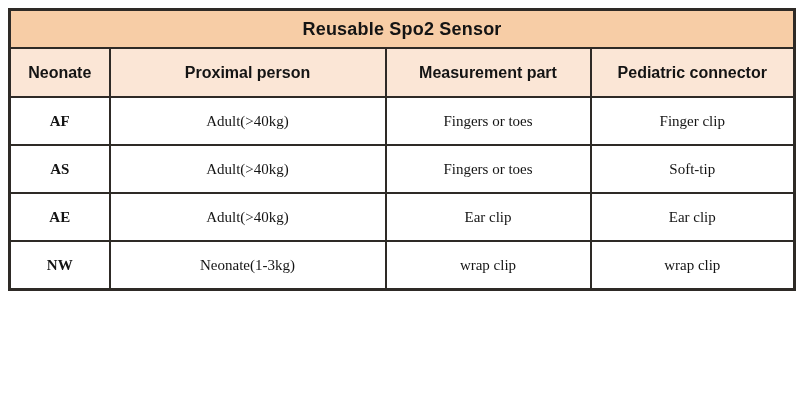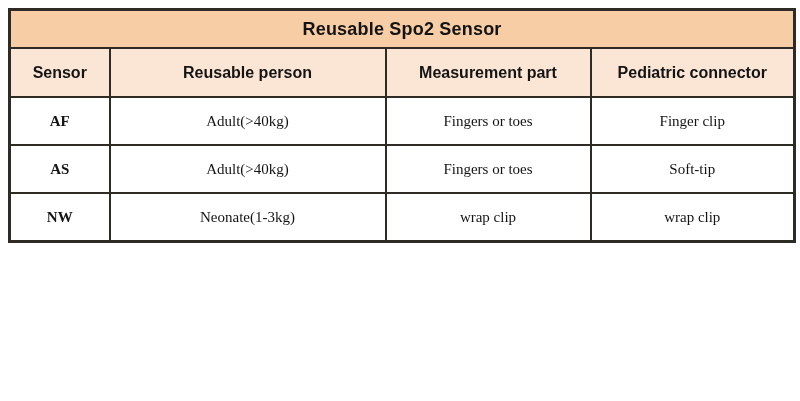--- a/index.html
+++ b/index.html
@@ -77,40 +77,46 @@
       <col style="width:100px">
       <col style="width:276px">
       <col style="width:205px">
       <col style="width:204px">
     </colgroup>
     <thead>
       <tr class="title-row">
         <th colspan="4">Reusable Spo2 Sensor</th>
       </tr>
       <tr class="header-row">
-        <th>Sensor</th>
-        <th>Reusable person</th>
+        <th>Neonate</th>
+        <th>Proximal person</th>
         <th>Measurement part</th>
         <th>Pediatric connector</th>
       </tr>
     </thead>
     <tbody>
       <tr>
         <td class="series-cell">AF</td>
         <td>Adult(&gt;40kg)</td>
         <td>Fingers or toes</td>
         <td>Finger clip</td>
       </tr>
       <tr>
         <td class="series-cell">AS</td>
         <td>Adult(&gt;40kg)</td>
         <td>Fingers or toes</td>
         <td>Soft-tip</td>
       </tr>
       <tr>
+        <td class="series-cell">AE</td>
+        <td>Adult(&gt;40kg)</td>
+        <td>Ear clip</td>
+        <td>Ear clip</td>
+      </tr>
+      <tr>
         <td class="series-cell">NW</td>
         <td>Neonate(1-3kg)</td>
         <td>wrap clip</td>
         <td>wrap clip</td>
       </tr>
     </tbody>
   </table>
 </div>
 
 </body></html>

